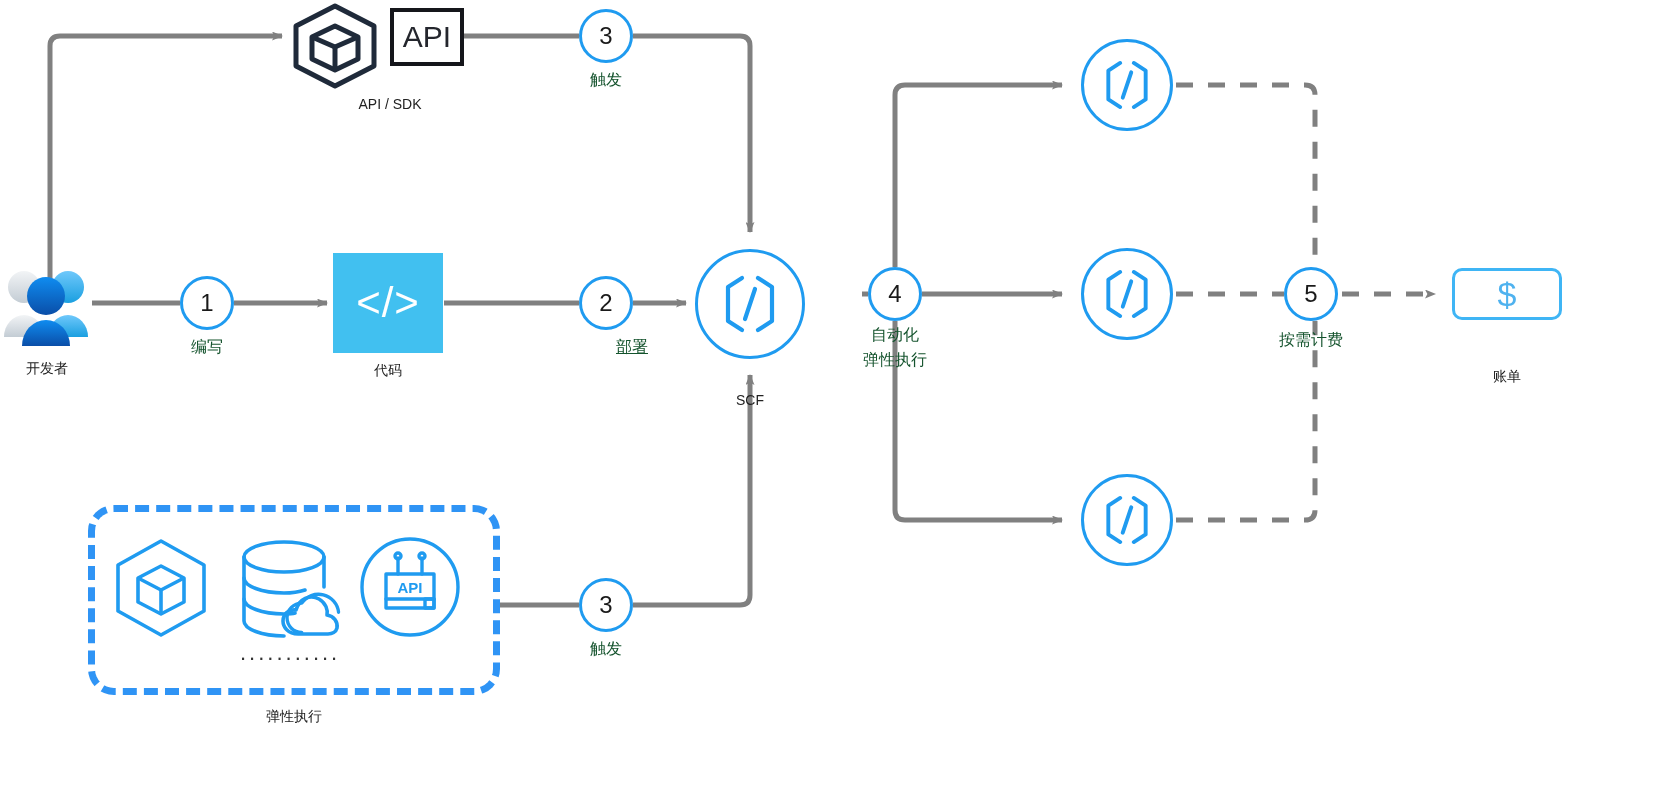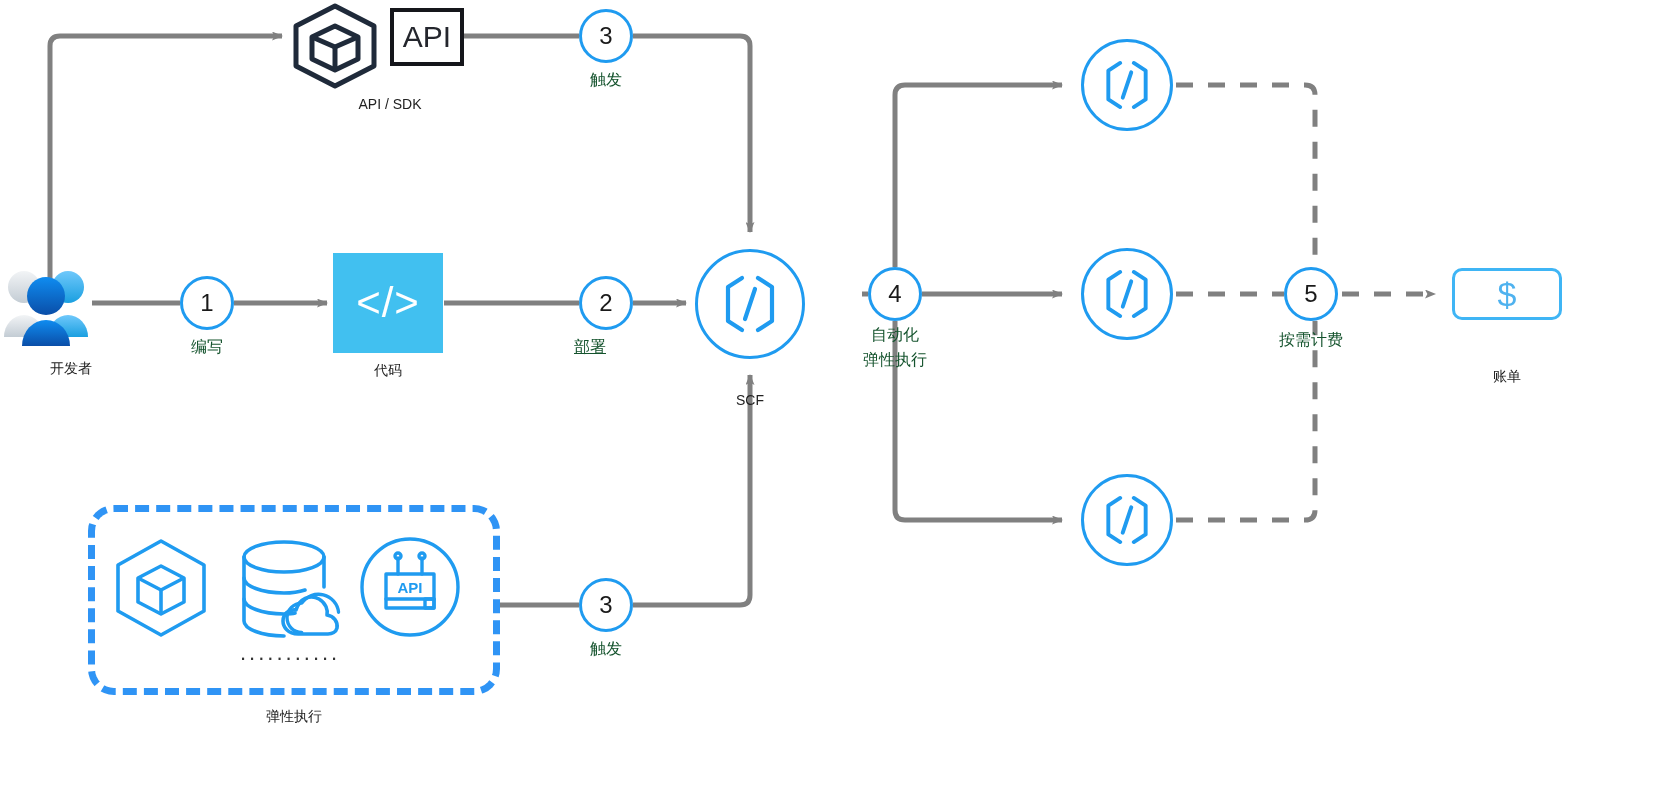--- a/index.html
+++ b/index.html
@@ -96,21 +96,21 @@
         </linearGradient>
       </defs>
       <circle cx="22" cy="25" r="16" fill="url(#gGray)"></circle>
       <path d="M2,75 a20,22 0 0 1 40,0 z" fill="url(#gGray)"></path>
       <circle cx="66" cy="25" r="16" fill="url(#gLite)"></circle>
       <path d="M46,75 a20,22 0 0 1 40,0 z" fill="url(#gLite)"></path>
       <circle cx="44" cy="34" r="19" fill="url(#gBlue)"></circle>
       <path d="M20,84 a24,26 0 0 1 48,0 z" fill="url(#gBlue)"></path>
     </svg>
   </div>
-  <div class="lbl dark-lbl" style="left:2px;top:360px;width:90px;text-align:right;">开发者</div>
+  <div class="lbl dark-lbl" style="left:2px;top:360px;width:90px;">开发者</div>
 
   <div class="node" style="left:288px;top:2px;width:94px;height:88px;">
     <svg width="94" height="88" viewBox="0 0 94 88">
       <g fill="none" stroke="#1f2a3a" stroke-width="5" stroke-linejoin="round">
         <path d="M47,4 L86,24 L86,64 L47,84 L8,64 L8,24 Z"></path>
         <path d="M47,24 L70,35 L70,57 L47,68 L24,57 L24,35 Z"></path>
         <path d="M24,35 L47,45 L70,35"></path>
         <path d="M47,45 L47,68"></path>
       </g>
     </svg>
@@ -118,21 +118,21 @@
   <div class="apibox" style="left:390px;top:8px;">API</div>
   <div class="lbl dark-lbl" style="left:280px;top:96px;width:220px;">API / SDK</div>
 
   <div class="step" style="left:180px;top:276px;">1</div>
   <div class="lbl blue-lbl" style="left:157px;top:337px;width:100px;">编写</div>
 
   <div class="codebox" style="left:333px;top:253px;">&lt;/&gt;</div>
   <div class="lbl dark-lbl" style="left:333px;top:362px;width:110px;text-align:center;">代码</div>
 
   <div class="step" style="left:579px;top:276px;">2</div>
-  <div class="lbl blue-lbl" style="left:540px;top:337px;width:100px;text-decoration:underline;">部署</div>
+  <div class="lbl blue-lbl" style="left:582px;top:337px;width:100px;text-decoration:underline;">部署</div>
 
   <div class="step" style="left:579px;top:9px;">3</div>
   <div class="lbl blue-lbl" style="left:556px;top:70px;width:100px;">触发</div>
 
   <div class="scf" style="left:695px;top:249px;">
     <svg width="66" height="66" viewBox="0 0 66 66">
       <g fill="none" stroke="#1f9bf0" stroke-width="4.2" stroke-linecap="round" stroke-linejoin="round">
         <path d="M25,7 L11,16 L11,50 L25,59"></path>
         <path d="M41,7 L55,16 L55,50 L41,59"></path>
         <path d="M38,18 L28,48"></path>

